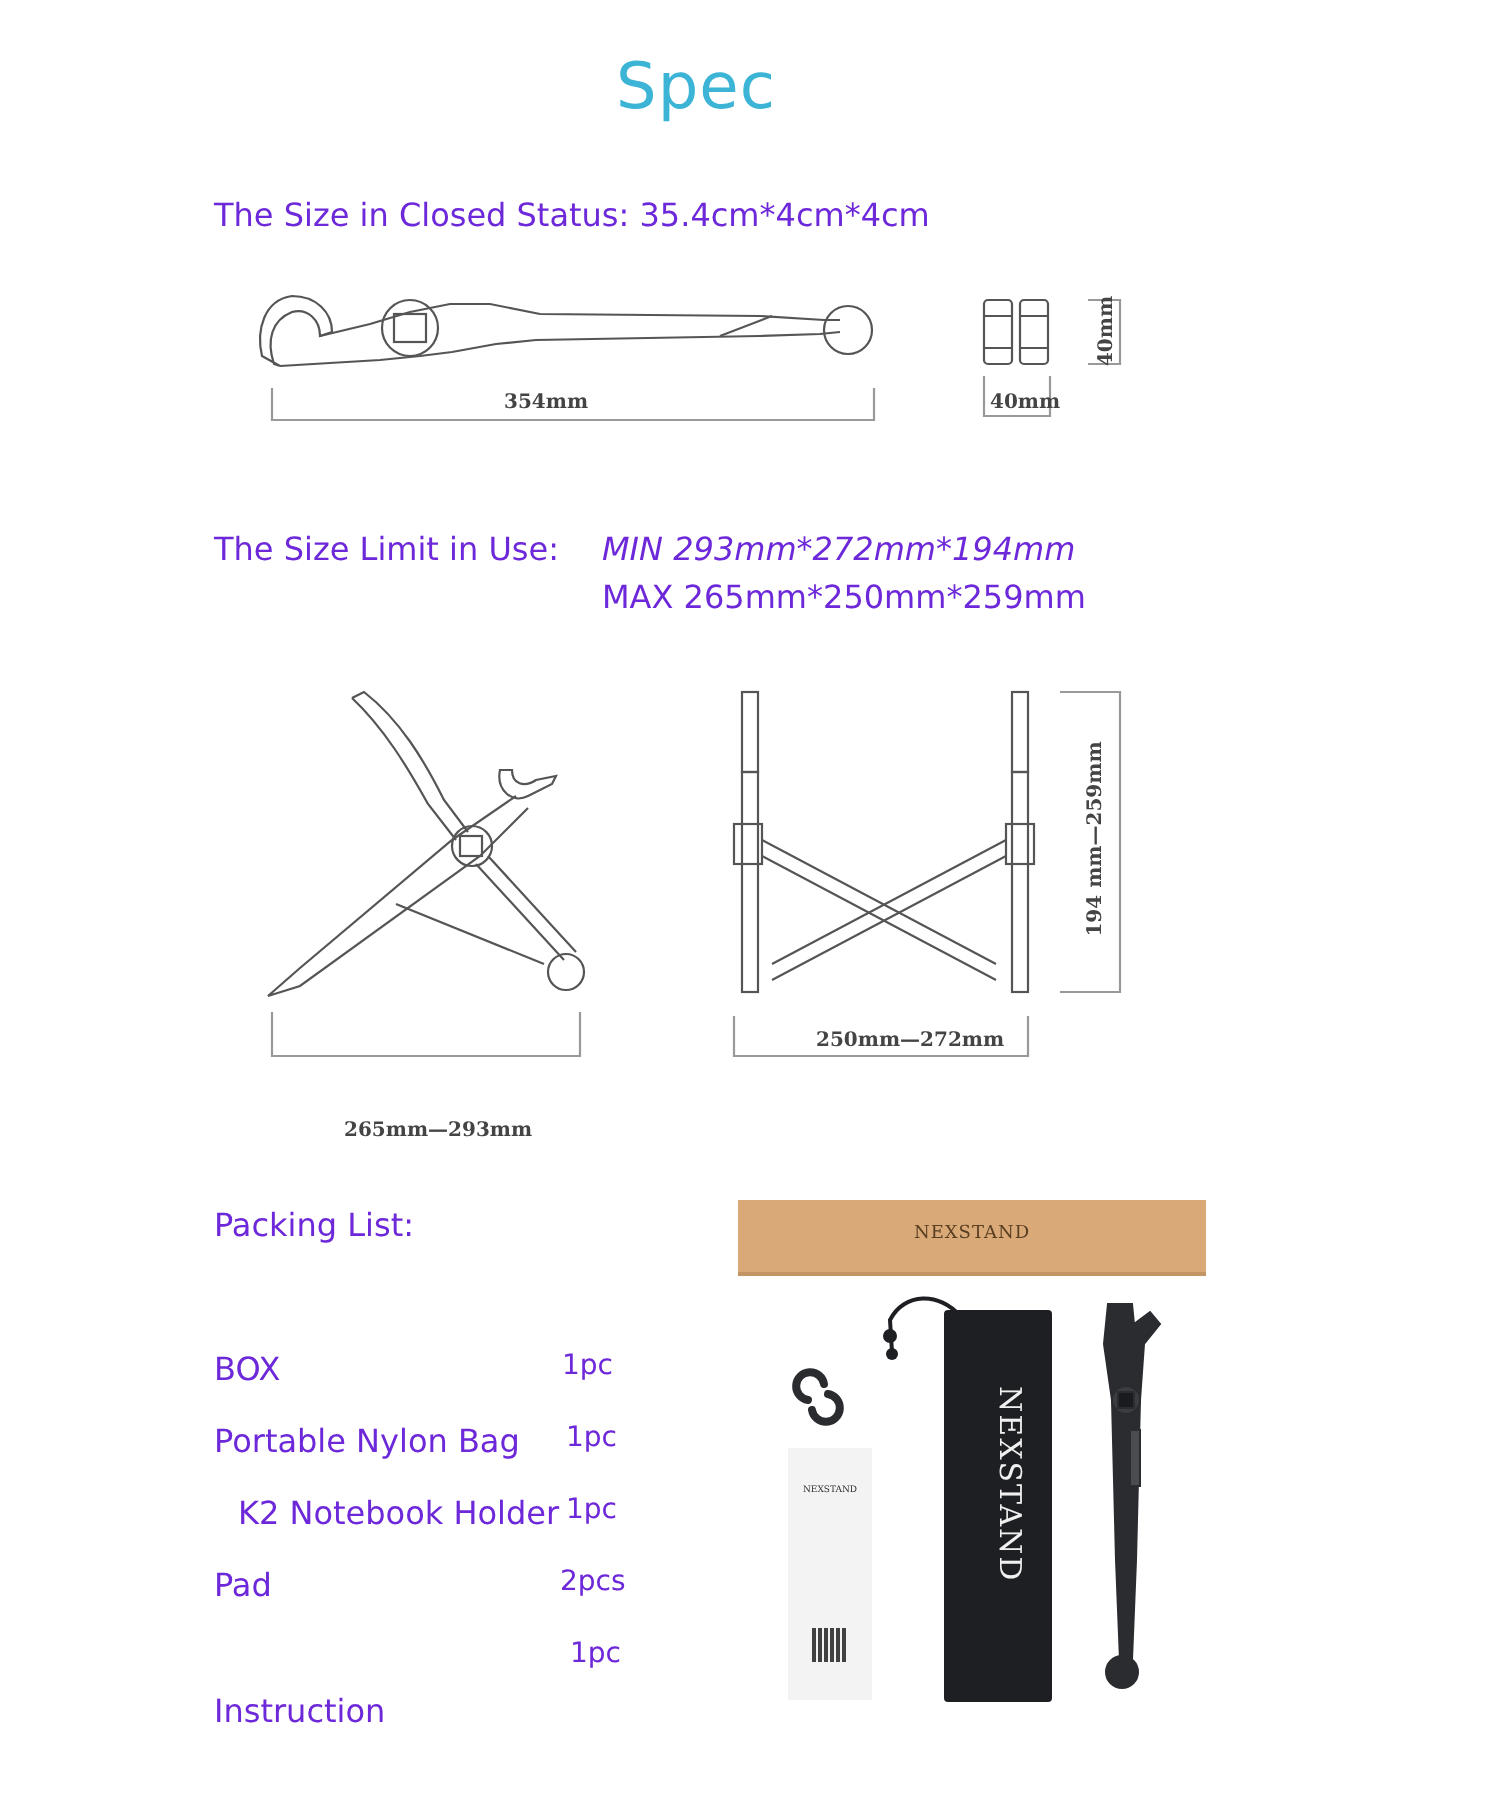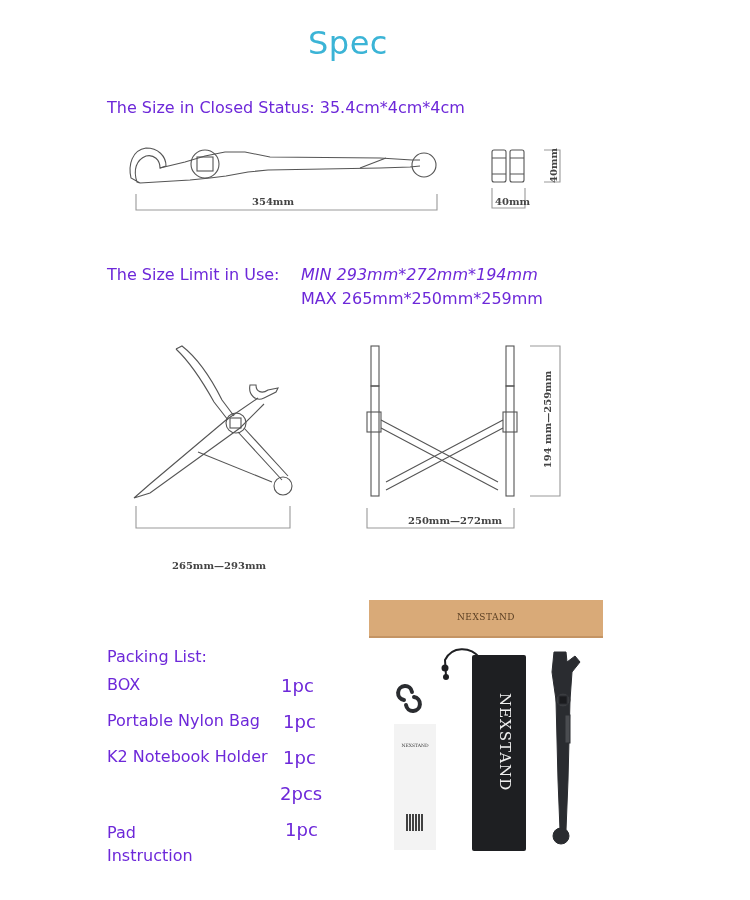--- a/index.html
+++ b/index.html
@@ -4,21 +4,21 @@
 <style>
   html, body { margin:0; padding:0; background:#ffffff; }
   body { width:750px; height:900px; position:relative; overflow:hidden;
          font-family:"DejaVu Sans", sans-serif; color:#2b2b2b; }
   .abs { position:absolute; }
   .title { left:0; width:696px; top:24px; text-align:center; font-size:32px; color:#3bb4d6; letter-spacing:0.5px; }
   .txt { font-size:16px; color:#6d28d9; white-space:nowrap; }
   .dimlbl { font-family:"DejaVu Serif", serif; font-size:10px; font-weight:bold; color:#444; white-space:nowrap; }
   svg { position:absolute; overflow:visible; }
   .pk-label { left:107px; font-size:16px; }
-  .pk-qty { font-size:18px; }
+  .pk-qty { font-size:14px; }
   .box { left:369px; top:600px; width:234px; height:36px; background:#d9aa78; border-bottom:2px solid #c49464; }
   .box span { display:block; text-align:center; line-height:34px; font-family:"DejaVu Serif", serif; font-size:9px; color:#5a3e22; letter-spacing:0.5px; }
   .manual { left:394px; top:724px; width:42px; height:126px; background:#f3f3f3; }
   .manual .brand { position:absolute; top:19px; width:100%; text-align:center; font-family:"DejaVu Serif", serif; font-size:4.5px; color:#333; }
   .manual .qr { position:absolute; left:12px; top:90px; width:17px; height:17px;
      background:repeating-linear-gradient(90deg,#222 0 2px,#f3f3f3 2px 3px),#222; opacity:0.85; }
   .bag { left:472px; top:655px; width:54px; height:196px; background:#1e1f22; border-radius:2px; }
   .bag .bagtext { position:absolute; left:12px; top:38px; width:30px; height:150px; color:#f0f0f0; font-family:"DejaVu Serif", serif;
      font-size:15px; writing-mode:vertical-rl; letter-spacing:1px; }
 </style>
@@ -89,32 +89,32 @@
     <path d="M381,420 L498,482 M381,428 L498,490"></path>
     <path d="M503,420 L386,482 M503,428 L386,490"></path>
     <path d="M367,508 L367,528 L514,528 L514,508" stroke="#999"></path>
     <path d="M530,346 L560,346 L560,496 L530,496" stroke="#999"></path>
   </g>
 </svg>
 <div class="abs dimlbl" style="left:172px; top:517px;margin-top:43px;">265mm—293mm</div>
 <div class="abs dimlbl" style="left:408px; top:515px;">250mm—272mm</div>
 <div class="abs dimlbl" style="left:499px; top:414px; transform:rotate(-90deg);">194 mm—259mm</div>
 
-<div class="abs txt" style="left:107px; top:603px;margin-top:44px;">Packing List:</div>
+<div class="abs txt" style="left:107px; top:603px;">Packing List:</div>
 
 <div class="abs txt pk-label" style="top:675px;">BOX</div>
 <div class="abs txt pk-qty" style="left:281px; top:675px;">1pc</div>
 
 <div class="abs txt pk-label" style="top:711px;text-align:center;">Portable Nylon Bag</div>
 <div class="abs txt pk-qty" style="left:283px; top:711px;">1pc</div>
 
-<div class="abs txt pk-label" style="top:747px;">K2 Notebook Holder</div>
+<div class="abs txt pk-label" style="top:747px;margin-left:12px;">K2 Notebook Holder</div>
 <div class="abs txt pk-qty" style="left:283px; top:747px;">1pc</div>
 
-<div class="abs txt pk-label" style="top:823px;">Pad</div>
+<div class="abs txt pk-label" style="top:783px;">Pad</div>
 <div class="abs txt pk-qty" style="left:280px; top:783px;">2pcs</div>
 
 <div class="abs txt pk-label" style="top:819px;margin-top:27px;">Instruction</div>
 <div class="abs txt pk-qty" style="left:285px; top:819px;">1pc</div>
 
 <div class="abs box">
   <span>NEXSTAND</span>
 </div>
 
 <svg style="left:0;top:0" width="750" height="900">

